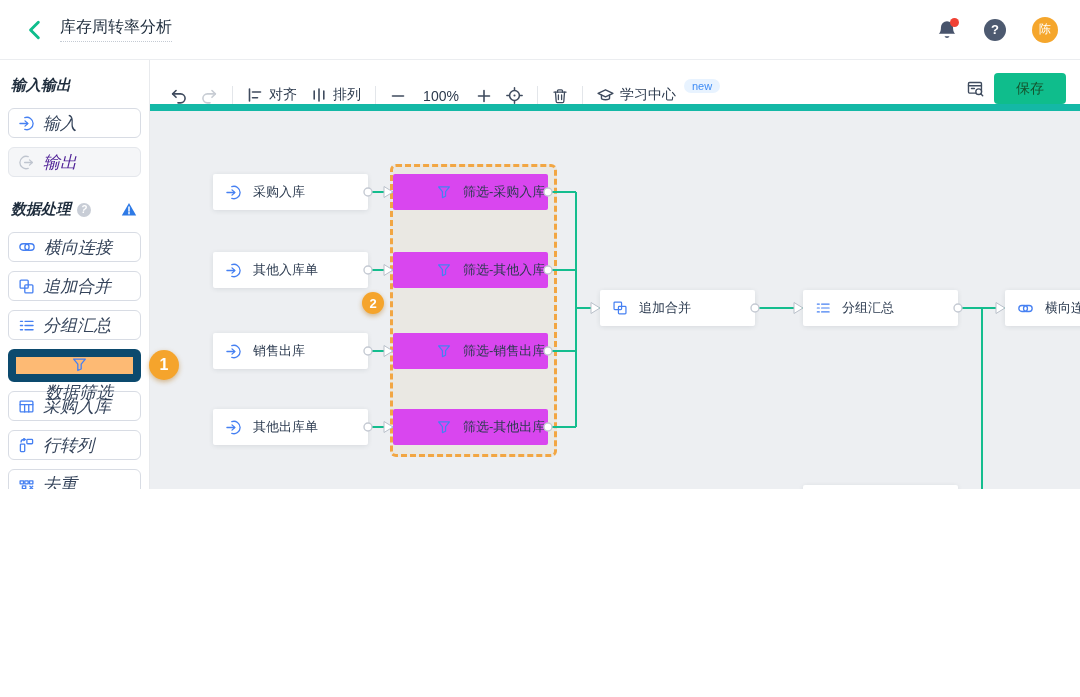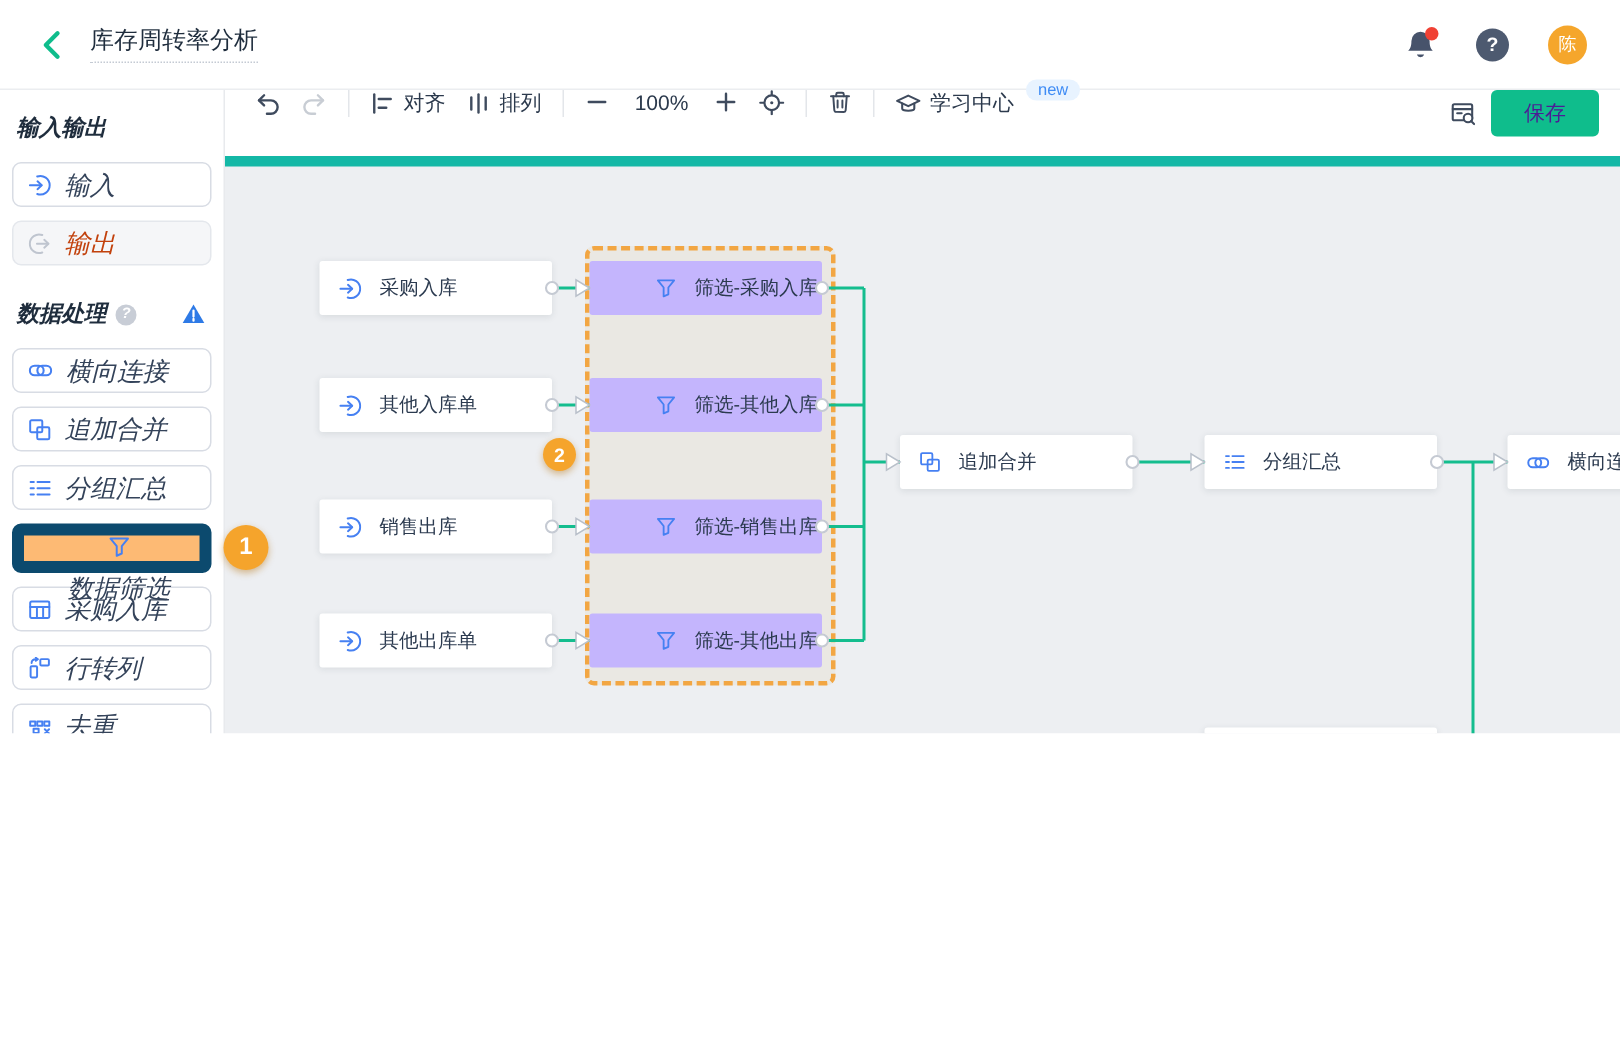--- a/index.html
+++ b/index.html
@@ -27,47 +27,47 @@
   .sidebar{ width:150px; border-right:1px solid #e8eaed; background:#fff; padding-top:16px; flex:none;font-style:italic;}
   .side-heading{ font-size:15px; font-weight:bold; color:#1f2d3d; margin:0 0 13px 11px; display:flex; align-items:center;}
   .side-heading .q-icon{ width:14px; height:14px; border-radius:50%; background:#c8cdd6; color:#fff; font-size:10px; display:inline-flex; align-items:center; justify-content:center; margin-left:6px; font-weight:bold;}
   .side-heading .warn{ margin-left:auto; margin-right:12px; display:flex;}
   .side-item{
     height:30px; margin:0 8px 9px 8px; border:1px solid #d8dce4; border-radius:6px;
     display:flex; align-items:center; padding-left:10px; gap:9px; font-size:17px; color:#34435a;
     background:#fff; cursor:pointer;
   }
   .side-item .i{ color:#4680f2; }
-  .side-item.disabled{ background:#f5f6f8; color:#c2410c; border-color:#e4e7ec; cursor:default;}
+  .side-item.disabled{ background:#f5f6f8; color:#4c1d95; border-color:#e4e7ec; cursor:default;}
   .side-item.disabled .i{ color:#bfc5cf; }
   .side-item.selected{ border:8px solid #0c4a6e; background:#fdba74; height:33px; padding-left:9px;flex-direction:column;}
   .section-gap{ height:14px; }
   
   .main{ flex:1; display:flex; flex-direction:column; min-width:0;}
-  .toolbar{ height:44px; background:#fff; display:flex; align-items:flex-start; padding:0 14px 0 20px; gap:14px; flex:none;}
+  .toolbar{ height:44px; background:#fff; display:flex; align-items:flex-end; padding:0 14px 0 20px; gap:14px; flex:none;}
   .tb-btn{ display:flex; align-items:center; gap:6px; color:#2c3a4d; font-size:14px; cursor:pointer;}
   .tb-ico{ color:#3f4b5e; display:flex;}
   .tb-ico.disabled{ color:#c8cdd4;}
   .tb-div{ width:1px; height:18px; background:#e3e6ea;}
   .zoom-val{ width:42px; text-align:center; color:#2c3a4d;}
   .new-pill{ background:#e8f3ff; color:#3f8cf5; font-size:11px; padding:1px 8px; border-radius:9px; position:relative; top:-9px; margin-left:2px;}
-  .save-btn{ margin-left:10px; background:#0fbd8c; color:#4c1d95; border:none; border-radius:4px; height:31px; padding:0 22px; font-size:14px; cursor:pointer; font-family:inherit;}
+  .save-btn{ margin-left:10px; background:#0fbd8c; color:#14532d; border:none; border-radius:4px; height:31px; padding:0 22px; font-size:14px; cursor:pointer; font-family:inherit;}
   .tb-right{ margin-left:auto; display:flex; align-items:center;}
   
   .canvas{ position:relative; flex:1; background:#edeff2; border-top:7px solid #14b8a6; overflow:hidden;}
   .selection-box{
     position:absolute; left:240px; top:53px; width:167px; height:293px;
     border:3px dashed #f2a643; border-radius:6px; background:#eae8e3; z-index:1;
   }
   .node{
     position:absolute; width:155px; height:36px; background:#fff; border-radius:2px;
     display:flex; align-items:center; gap:12px; padding-left:13px; font-size:13px; color:#2b3a4f;
     box-shadow:0 1px 5px rgba(31,45,61,.10); z-index:3; cursor:pointer; white-space:nowrap;
   }
-  .node.cream{ background:#c4b5fd; box-shadow:none;padding-left:44px;}
+  .node.cream{ background:#d946ef; box-shadow:none;padding-left:44px;}
   .node .i{ color:#4680f2; flex:none;}
   .edges{ position:absolute; left:0; top:0; z-index:4; pointer-events:none;}
   .num-badge{
     position:absolute; border-radius:50%; background:#f5a42c; color:#fff; font-weight:bold;
     display:flex; align-items:center; justify-content:center; z-index:10;
     box-shadow:0 2px 5px rgba(180,110,10,.45);
   }
   .badge-1{ left:149px; top:290px; width:30px; height:30px; font-size:16px;}
   .badge-2{ left:362px; top:232px; width:22px; height:22px; font-size:13px;}
   .h-scrollbar{ position:absolute; left:8px; bottom:2px; width:330px; height:5px; border-radius:3px; background:#d0d3d9; z-index:6;}

